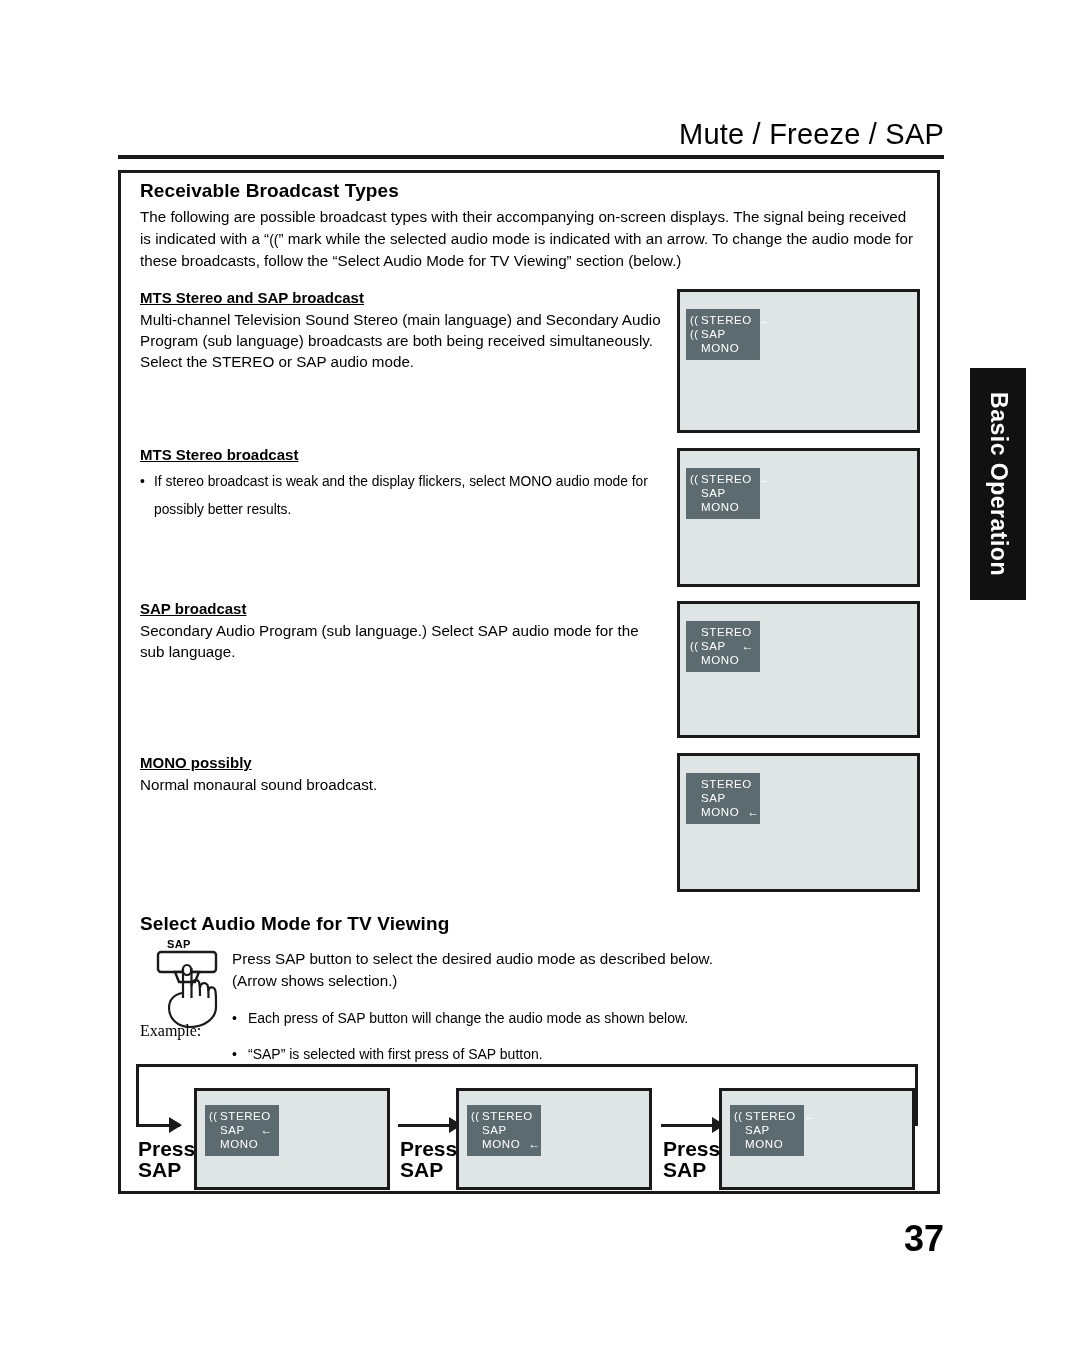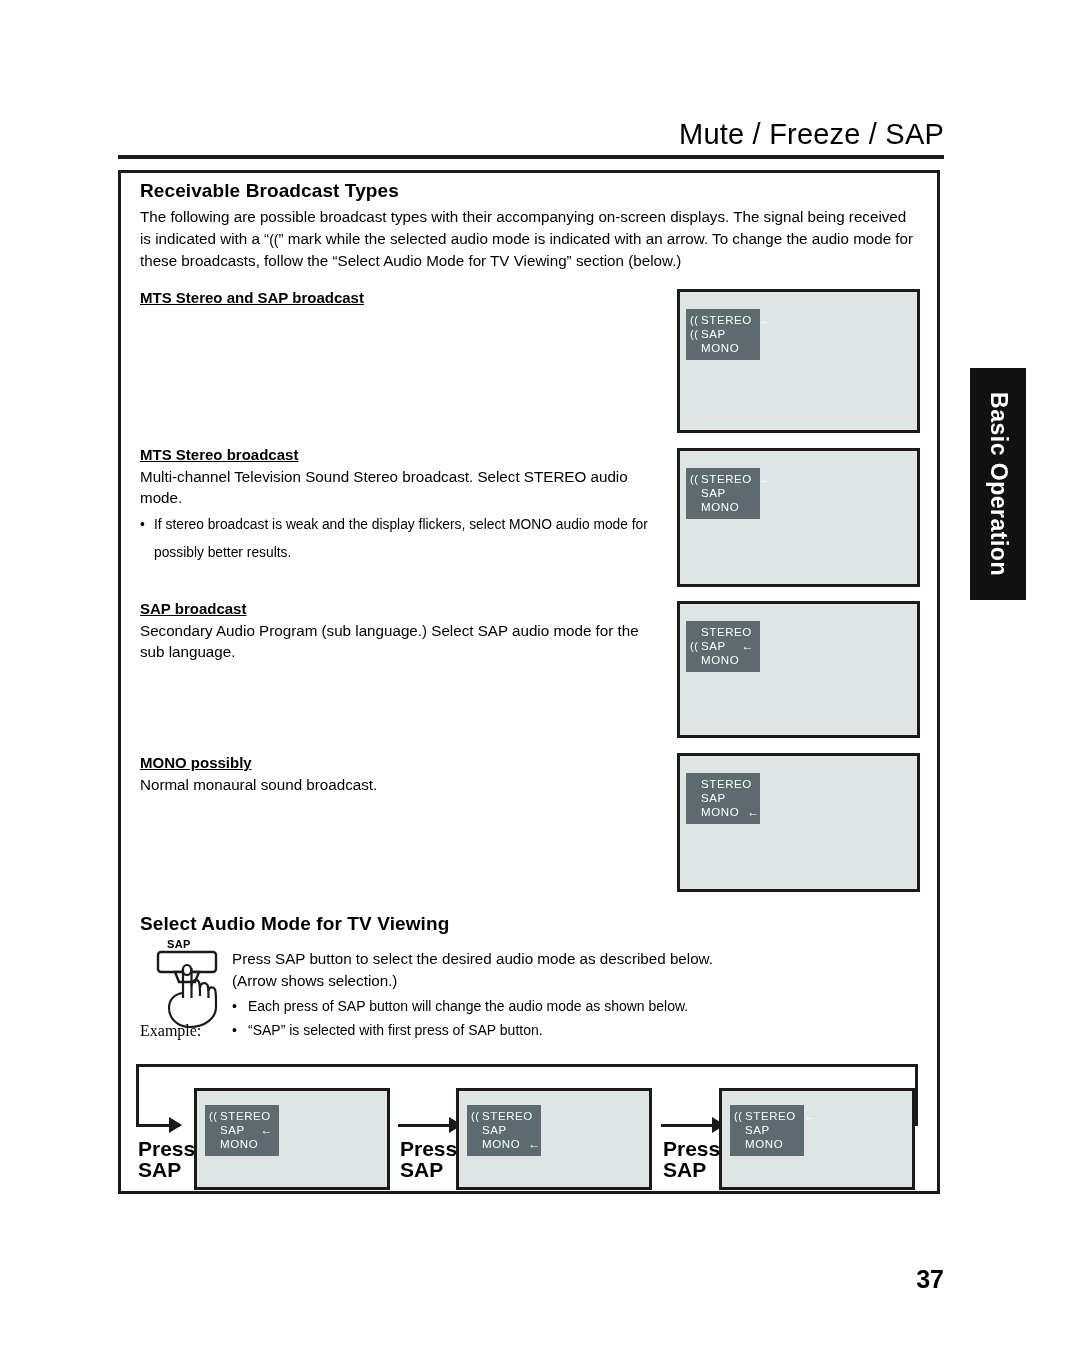--- a/index.html
+++ b/index.html
@@ -66,23 +66,22 @@
     font-size: 23px;
     font-weight: bold;
     letter-spacing: 0.5px;
   }
 
   
   #page-number {
     position: absolute;
     right: 136px;
     top: 1218px;
-    font-size: 25px;
+    font-size: 36px;
     font-weight: bold;
-    margin-top: 47px;
   }
 
   
   .section-heading {
     position: absolute;
     font-size: 19px;
     font-weight: bold;
     letter-spacing: 0.1px;
   }
   #sec1-heading { left: 140px; top: 180px; }
@@ -208,21 +207,21 @@
   }
   #instruct-lead {
     font-size: 15.2px;
     line-height: 22px;
   }
   .instruct-bullet {
     font-size: 14px;
     line-height: 20px;
     padding-left: 16px;
     text-indent: -16px;
-    margin-top: 4px;
+    margin-top: 16px;
   }
   .instruct-bullet .dot { display: inline-block; width: 16px; text-indent: 0; }
 
   
   #example-label {
     position: absolute;
     left: 140px;
     top: 1022px;
     font-size: 16px;
     font-family: "Liberation Serif", serif;
@@ -319,25 +318,25 @@
 <div id="content-frame"></div>
 
 <div class="section-heading" id="sec1-heading">Receivable Broadcast Types</div>
 
 <div id="intro-para">
   <span>The following are possible broadcast types with their accompanying on-screen displays. The signal being received is indicated with a “</span><span class="sig-inline">((</span><span>” mark while the selected audio mode is indicated with an arrow. To change the audio mode for these broadcasts, follow the “Select Audio Mode for TV Viewing” section (below.)</span>
 </div>
 
 <div class="bc-block" id="bc-1">
   <div class="bc-title">MTS Stereo and SAP broadcast</div>
+  <div class="bc-body">Multi-channel Television Sound Stereo (main language) and Secondary Audio Program (sub language) broadcasts are both being received simultaneously. Select the STEREO or SAP audio mode.</div>
 </div>
 
 <div class="bc-block" id="bc-2">
   <div class="bc-title">MTS Stereo broadcast</div>
-  <div class="bc-body">Multi-channel Television Sound Stereo broadcast. Select STEREO audio mode.</div>
   <div class="bc-bullet"><span class="dot">•</span><span>If stereo broadcast is weak and the display flickers, select MONO audio mode for possibly better results.</span></div>
 </div>
 
 <div class="bc-block" id="bc-3">
   <div class="bc-title">SAP broadcast</div>
   <div class="bc-body">Secondary Audio Program (sub language.) Select SAP audio mode for the sub language.</div>
 </div>
 
 <div class="bc-block" id="bc-4">
   <div class="bc-title">MONO possibly</div>

